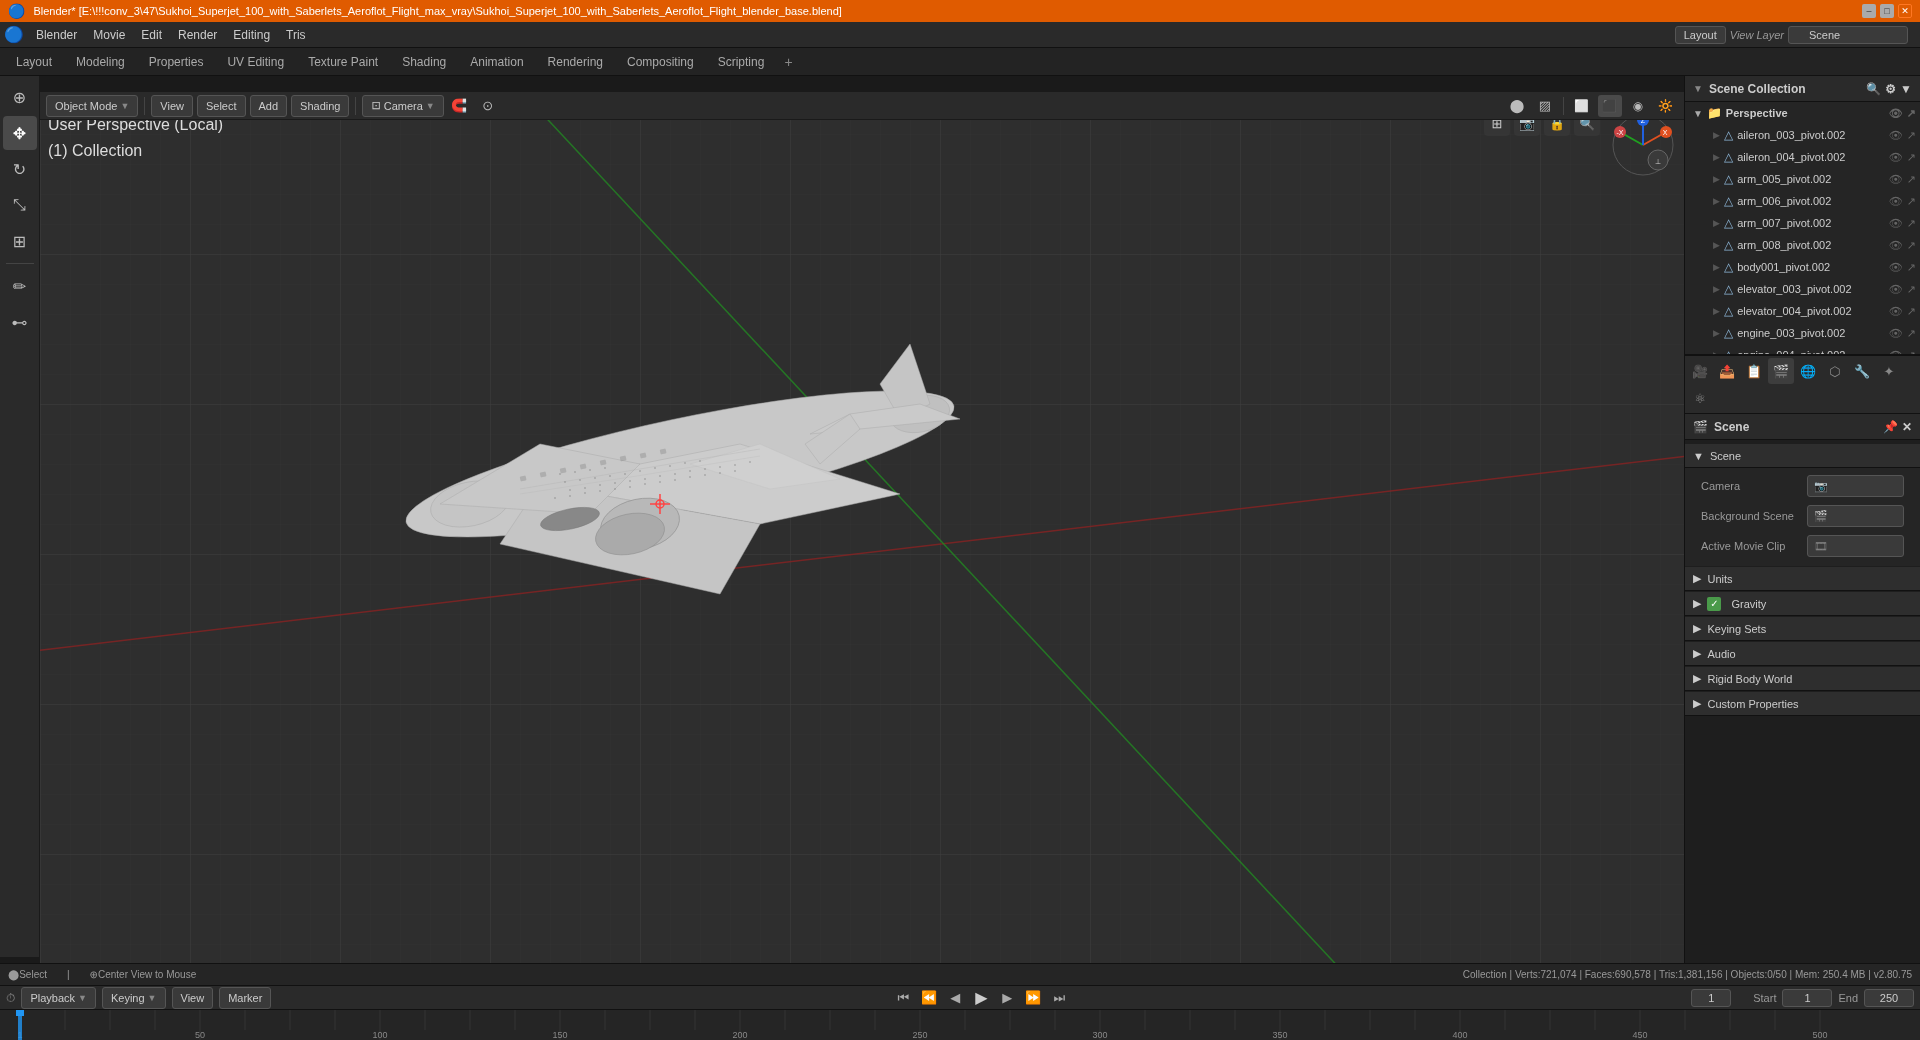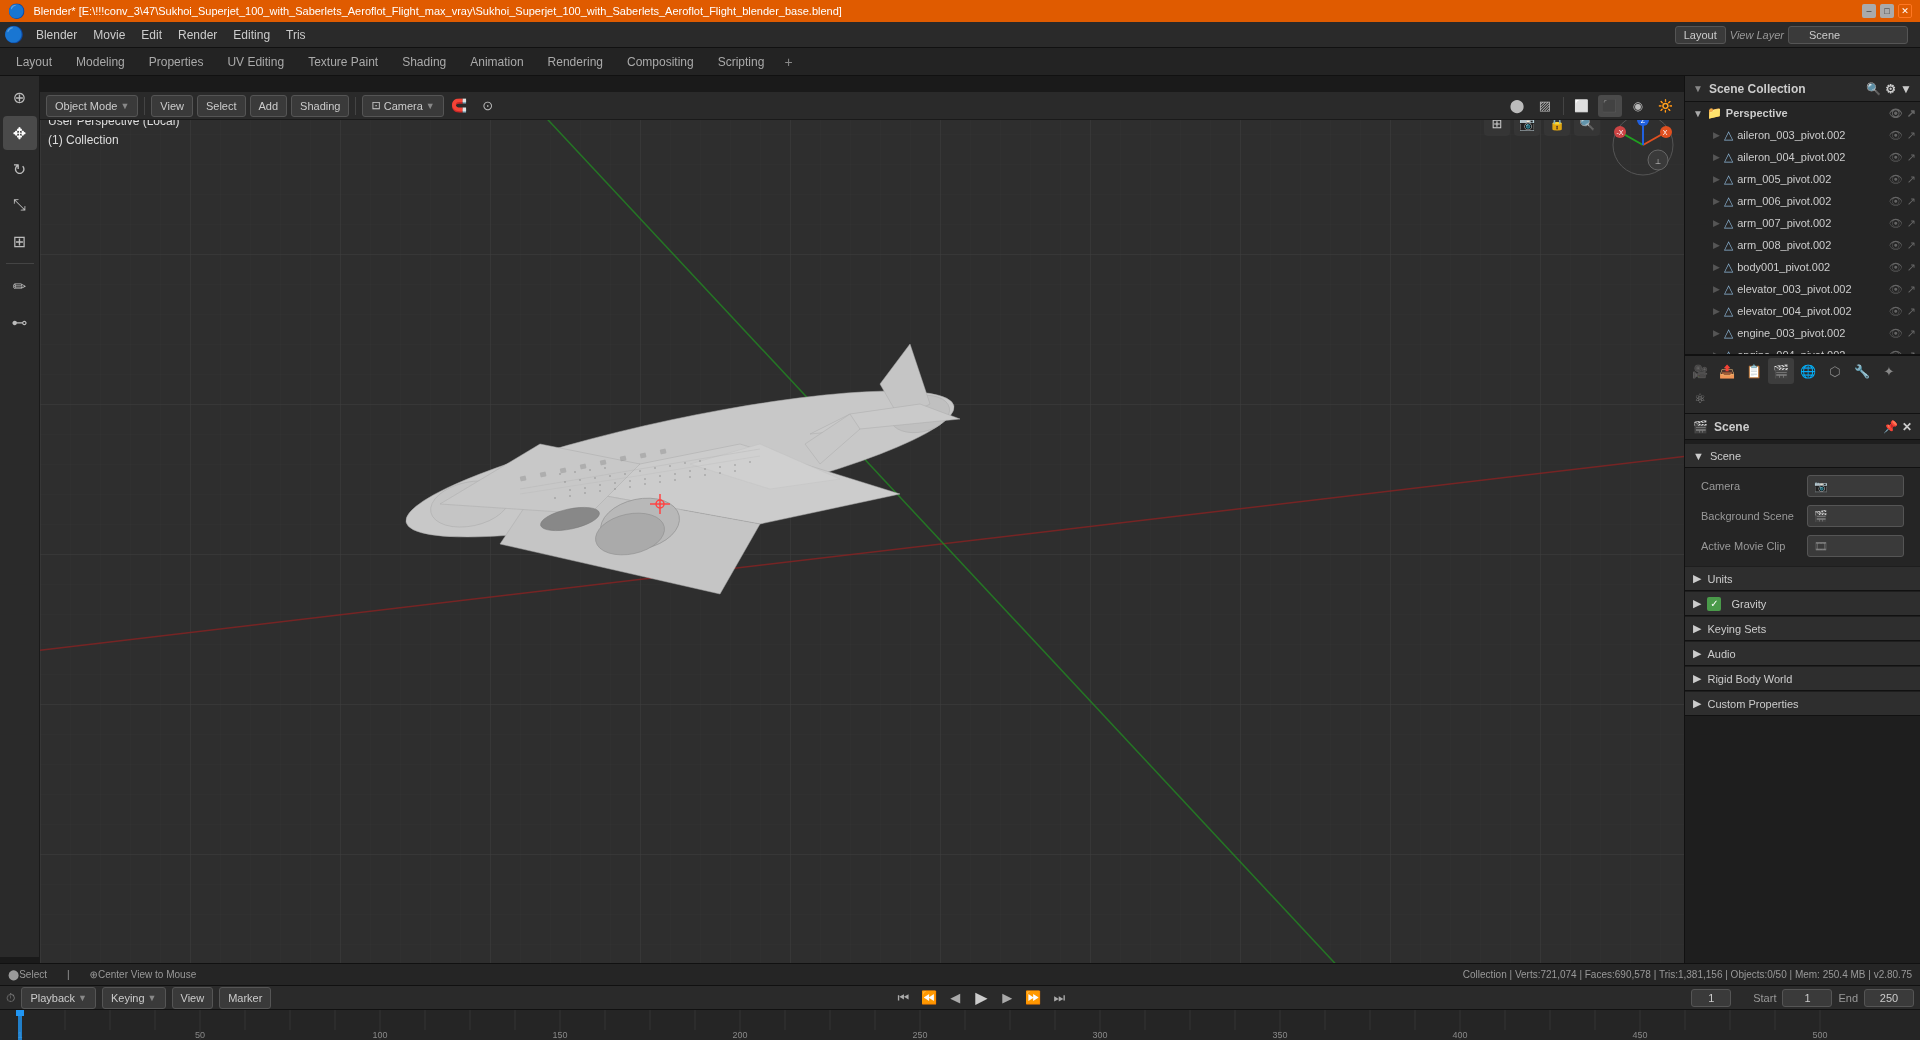--- a/index.html
+++ b/index.html
@@ -206,21 +206,21 @@
       top: 0; left: 0;
       width: 100%; height: 100%;
     }
 
     
     #viewport-info {
       position: absolute;
       top: 8px;
       left: 8px;
       color: #ddd;
-      font-size: 12px;
+      font-size: 16px;
       line-height: 1.6;
       pointer-events: none;
     }
 
     .panel-header {
       height: 26px;
       background: #2a2a2a;
       display: flex;
       align-items: center;
       padding: 0 8px;

